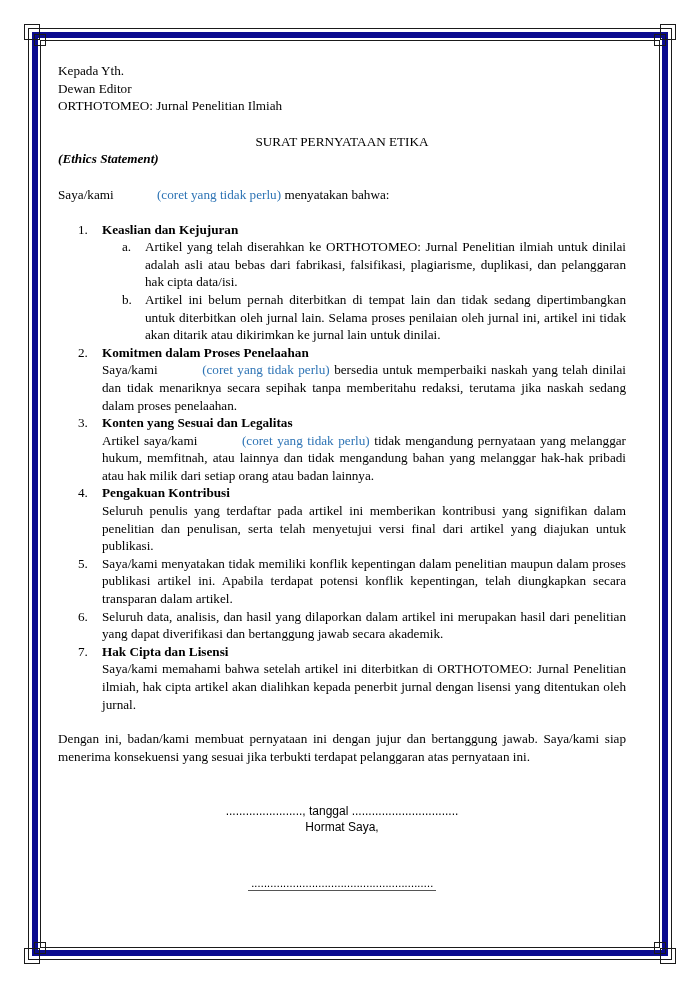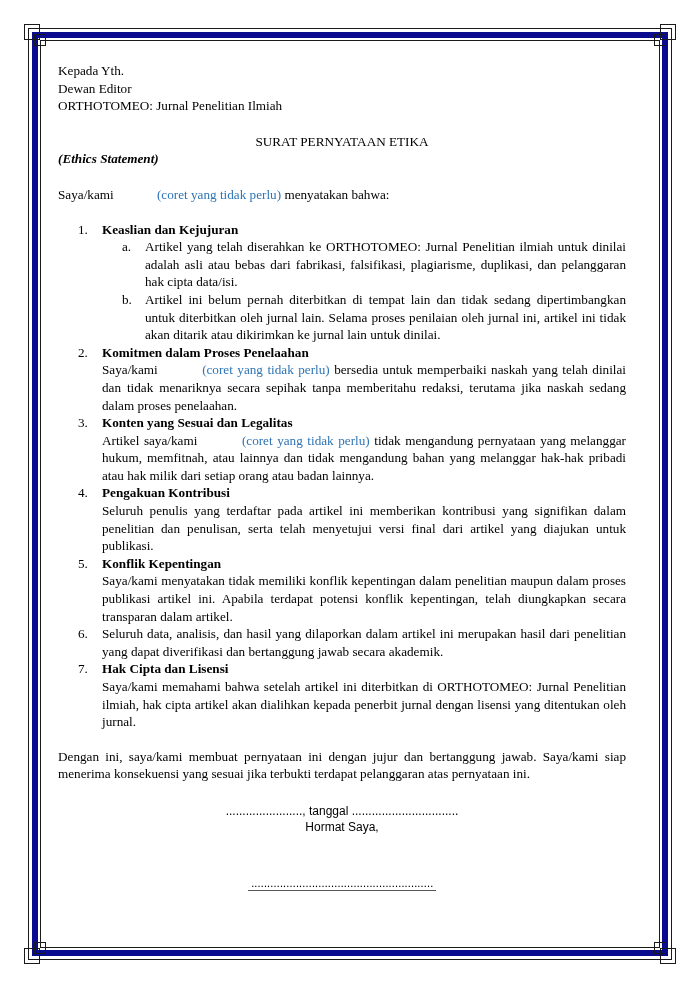--- a/index.html
+++ b/index.html
@@ -84,34 +84,33 @@
       <div class="head">Konten yang Sesuai dan Legalitas</div>
       <div class="body"><span>Artikel saya/kami </span><span class="blue">(coret yang tidak perlu)</span><span> tidak mengandung pernyataan yang melanggar hukum, memfitnah, atau lainnya dan tidak mengandung bahan yang melanggar hak-hak pribadi atau hak milik dari setiap orang atau badan lainnya.</span></div>
     </li>
     <li>
       <span class="num">4.</span>
       <div class="head">Pengakuan Kontribusi</div>
       <div class="body">Seluruh penulis yang terdaftar pada artikel ini memberikan kontribusi yang signifikan dalam penelitian dan penulisan, serta telah menyetujui versi final dari artikel yang diajukan untuk publikasi.</div>
     </li>
     <li>
       <span class="num">5.</span>
-      <div class="head">Konflik Kepentingan</div>
       <div class="body">Saya/kami menyatakan tidak memiliki konflik kepentingan dalam penelitian maupun dalam proses publikasi artikel ini. Apabila terdapat potensi konflik kepentingan, telah diungkapkan secara transparan dalam artikel.</div>
     </li>
     <li>
       <span class="num">6.</span>
       <div class="body">Seluruh data, analisis, dan hasil yang dilaporkan dalam artikel ini merupakan hasil dari penelitian yang dapat diverifikasi dan bertanggung jawab secara akademik.</div>
     </li>
     <li>
       <span class="num">7.</span>
       <div class="head">Hak Cipta dan Lisensi</div>
       <div class="body">Saya/kami memahami bahwa setelah artikel ini diterbitkan di ORTHOTOMEO: Jurnal Penelitian ilmiah, hak cipta artikel akan dialihkan kepada penerbit jurnal dengan lisensi yang ditentukan oleh jurnal.</div>
     </li>
   </ol>
 
-  <div class="closing">Dengan ini, saya/kami membuat pernyataan ini dengan jujur dan bertanggung jawab. Saya/kami siap menerima konsekuensi yang sesuai jika terbukti terdapat pelanggaran atas pernyataan ini.</div>
+  <div class="closing">Dengan ini, badan/kami membuat pernyataan ini dengan jujur dan bertanggung jawab. Saya/kami siap menerima konsekuensi yang sesuai jika terbukti terdapat pelanggaran atas pernyataan ini.</div>
 
   <div class="sign">
     <div>......................., tanggal ................................</div>
     <div>Hormat Saya,</div>
   </div>
   <div class="sigline">.........................................................</div>
 </div>
 
 </body></html>

